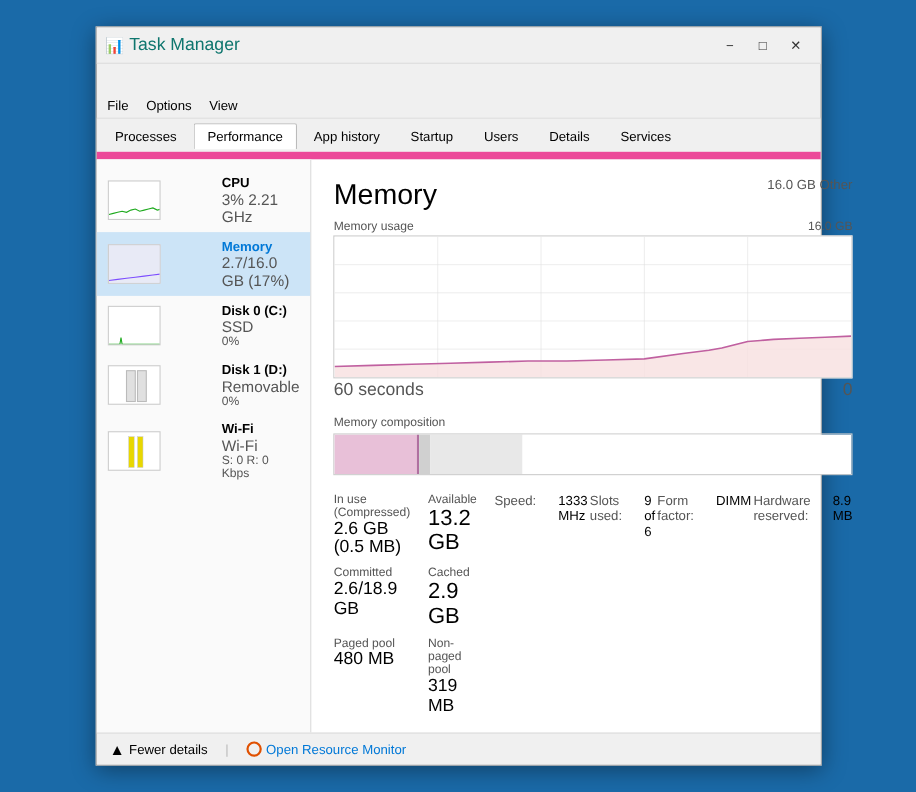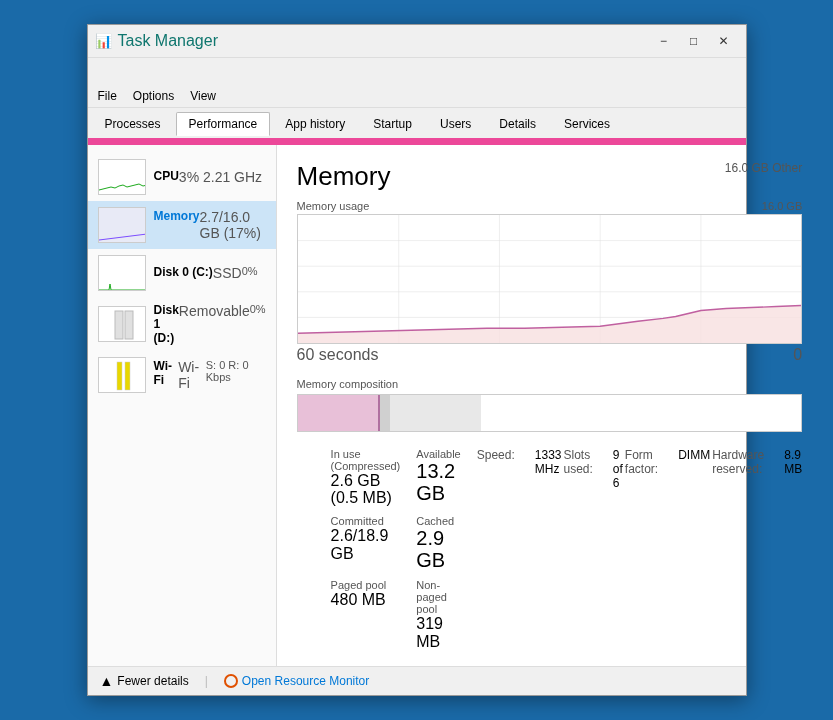--- a/index.html
+++ b/index.html
@@ -113,21 +113,21 @@
     .sidebar-item.selected { background: #cce4f7; }
     .sidebar-thumbnail {
       width: 48px;
       height: 36px;
       border: 1px solid #ccc;
       background: #fff;
       flex-shrink: 0;
       position: relative;
       overflow: hidden;
     }
-    .sidebar-info { display: flex; flex-direction: row; }
+    .sidebar-info { display: flex; flex-direction: column; margin-left: 48px; }
     .sidebar-title { font-size: 12px; font-weight: 600; color: #000; }
     .sidebar-subtitle { font-size: 14px; color: #555; }
     .sidebar-value { font-size: 11px; color: #555; }
     .main-panel {
       flex: 1;
       padding: 16px 20px;
       display: flex;
       flex-direction: column;
       gap: 8px;
     }
@@ -362,21 +362,21 @@
 
           <div class="comp-segment" style="width:18%; background:#e8e8e8;"></div>
 
           <div class="comp-segment" style="flex:1; background:#fff;"></div>
         </div>
       </div>
 
       <div style="display:flex; gap:16px; margin-top:8px;">
 
         <div style="flex:1;">
-          <div style="display:grid; grid-template-columns:1fr 1fr; gap:8px 16px;margin-left:34px;">
+          <div style="display:grid; grid-template-columns:1fr 1fr; gap:8px 16px;">
             <div class="stat-item">
               <span class="stat-label">In use (Compressed)</span>
               <span class="stat-value" style="font-size:16px;">2.6 GB (0.5 MB)</span>
             </div>
             <div class="stat-item">
               <span class="stat-label">Available</span>
               <span class="stat-value">13.2 GB</span>
             </div>
             <div class="stat-item">
               <span class="stat-label">Committed</span>

